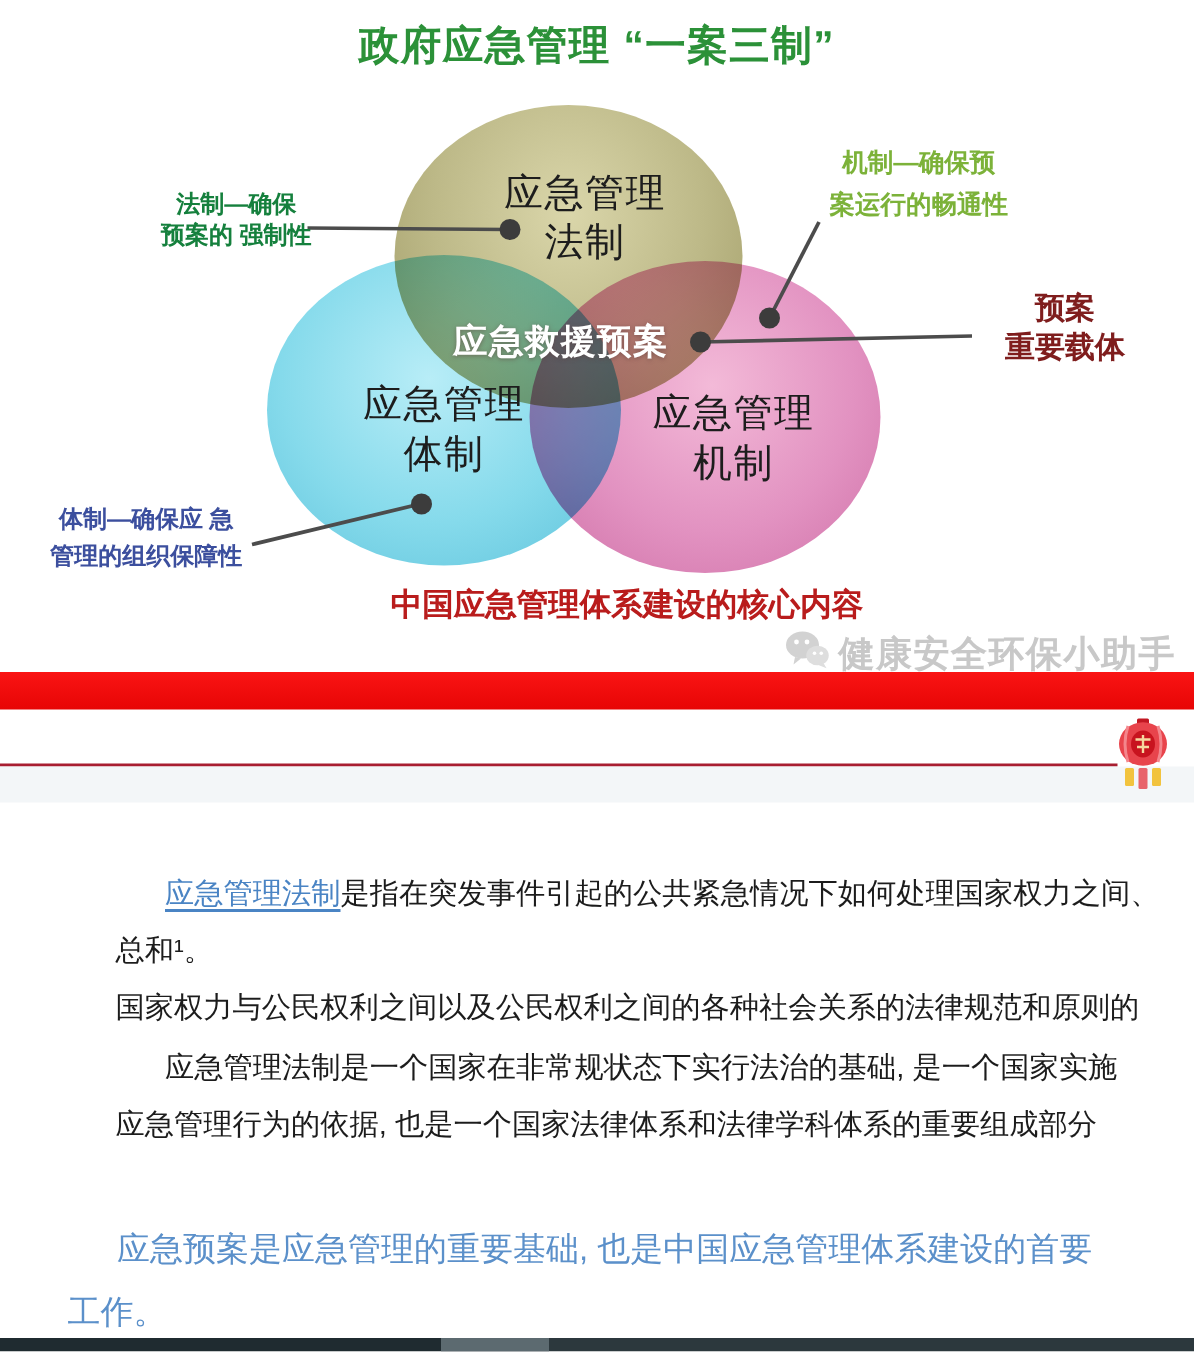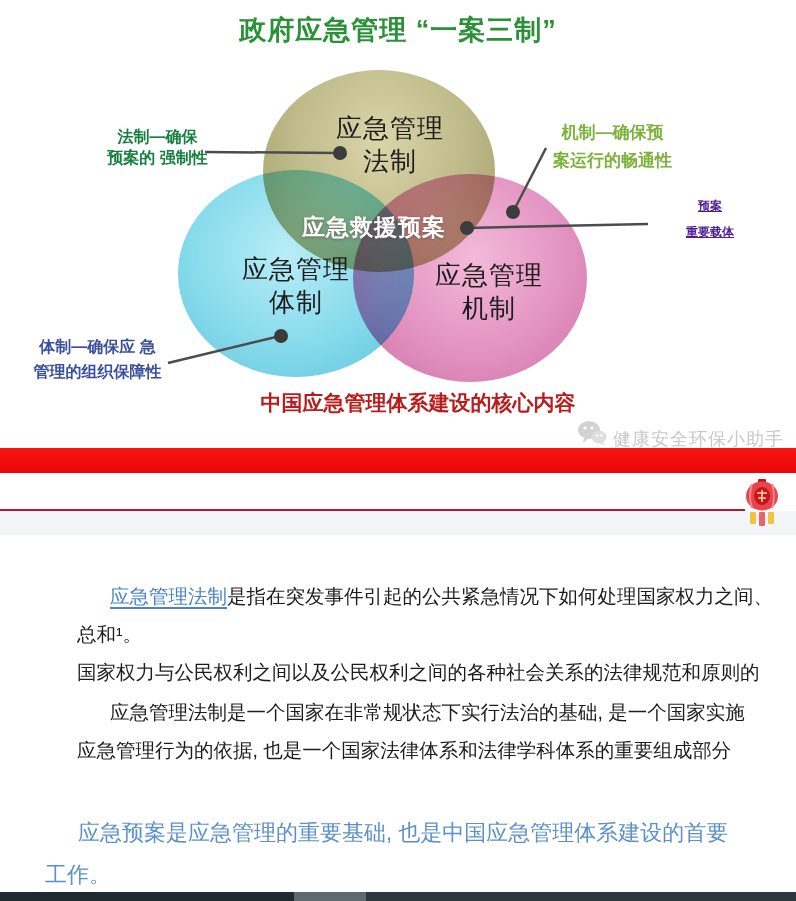--- a/index.html
+++ b/index.html
@@ -36,33 +36,33 @@
     left:299px; top:212px; width:150px; text-align:center;
     font-size:23px; font-weight:bold; color:#ffffff; letter-spacing:1px;
     text-shadow:0 1px 3px rgba(95,60,60,.55);
   }
 
   .leader-svg { left:0; top:0; pointer-events:none; }
 
   .ann { text-align:center; font-weight:bold; }
   .ann div { white-space:nowrap; }
   .ann-legal     { left:90px;  top:126px; width:135px; color:#15803d; font-size:16px; line-height:21px; }
-  .ann-mechanism { left:520px; top:95px;  width:185px; color:#7cb239; font-size:17px; line-height:28px;margin-top:24px; }
-  .ann-plan      { left:635px; top:193px; width:150px; color:#4c1d95; font-size:12px; line-height:26px;text-decoration:underline; }
+  .ann-mechanism { left:520px; top:95px;  width:185px; color:#7cb239; font-size:17px; line-height:28px; }
+  .ann-plan      { left:635px; top:193px; width:150px; color:#7f1d1d; font-size:20px; line-height:26px; }
   .ann-system    { left:15px;  top:334px; width:165px; color:#3c4f9e; font-size:16px; line-height:25px; }
 
   .diagram-caption {
     left:40px; right:0; top:389px; text-align:center;
     font-size:21px; font-weight:bold; color:#b91c1c;
   }
 
   
   .watermark {
-    top:420px; right:12px; display:flex; align-items:flex-end; gap:6px;
-    color:#c8c8c8; font-size:18px; font-weight:normal; letter-spacing:1px;
+    top:420px; right:12px; display:flex; align-items:flex-start; gap:6px;
+    color:#c8c8c8; font-size:24px; font-weight:bold; letter-spacing:1px;
   }
 
   
   .red-bar { left:0; top:448px; width:796px; height:25px;
     background:linear-gradient(180deg,#fa1414 0%, #e70505 100%); }
   .divider-line { left:0; top:509px; width:745px; height:2px; background:#a81e31; }
   .sub-strip { left:0; top:511px; width:796px; height:24px; background:#f3f6f8; }
   .lantern-logo { left:742px; top:477px; }
 
   

